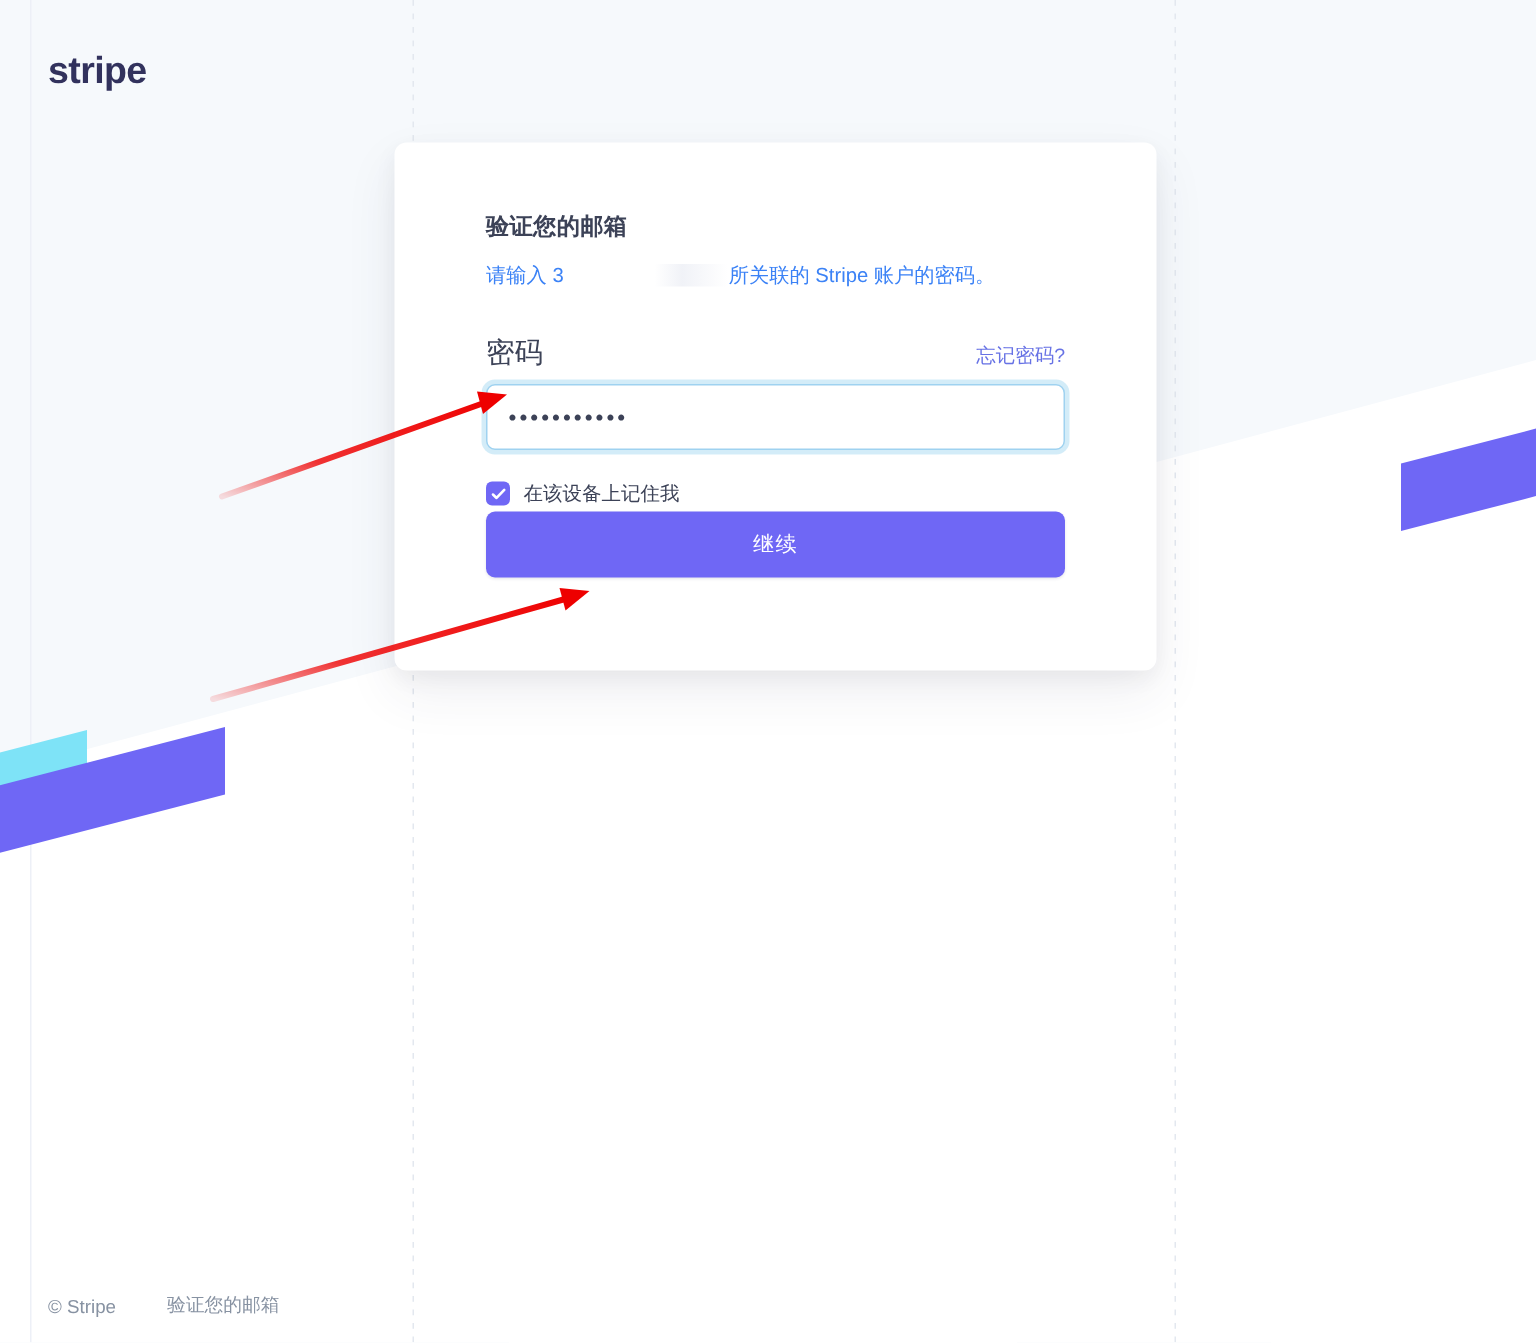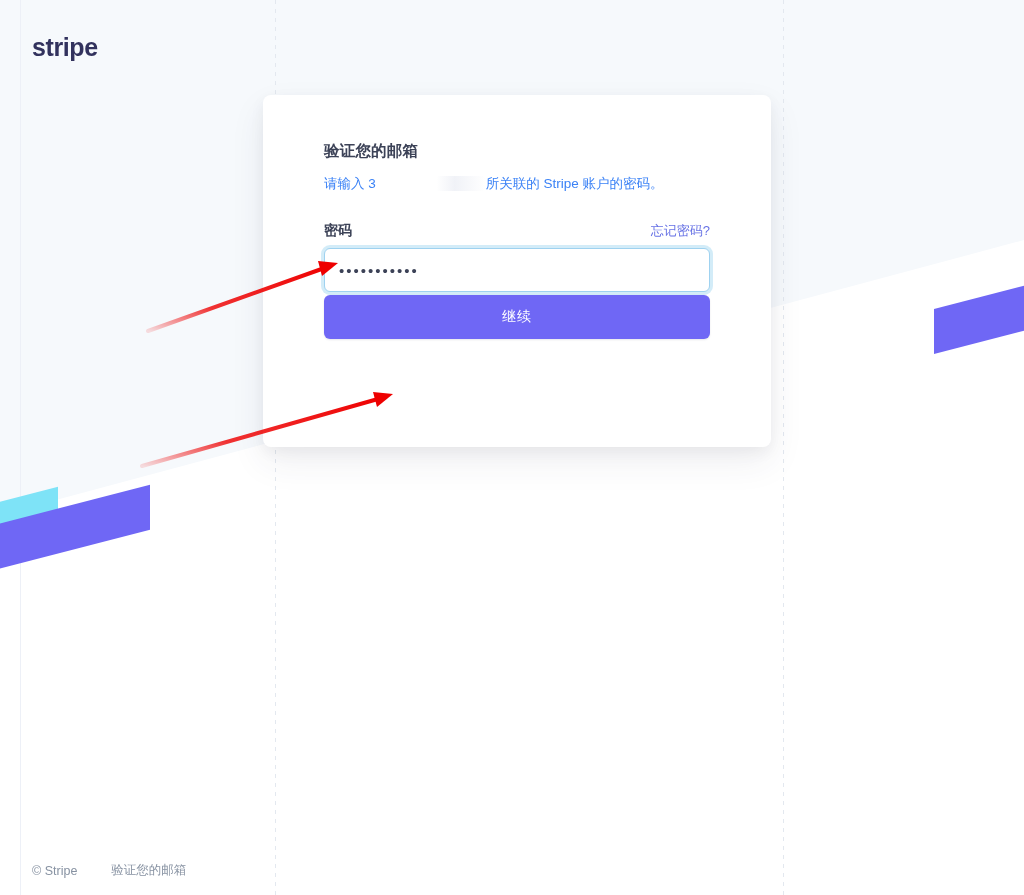--- a/index.html
+++ b/index.html
@@ -136,23 +136,23 @@
 
   
   #password-row {
     display: flex;
     justify-content: space-between;
     align-items: baseline;
     margin-top: 28px;
     margin-bottom: 8px;
   }
   #password-label {
-    font-size: 14px;
+    font-size: 19px;
     color: #3c4257;
-    font-weight: 700;
+    font-weight: 400;
   }
   #forgot-password-link {
     font-size: 13px;
     color: #6772e5;
     text-decoration: none;
     cursor: pointer;
   }
 
   #password-field-wrap {
     position: relative;
@@ -267,20 +267,28 @@
 
     <div id="password-row">
       <label id="password-label" for="password-input">密码</label>
       <a id="forgot-password-link" href="#">忘记密码?</a>
     </div>
 
     <div id="password-field-wrap">
       <input id="password-input" type="text" autocomplete="off" value="•••••••••••" style="">
     </div>
 
+    <div id="remember-row">
+      <span id="remember-checkbox">
+        <svg width="11" height="11" viewBox="0 0 12 12" aria-hidden="true">
+          <path d="M1.8 6.2 L4.4 8.7 L10 2.8" fill="none" stroke="#ffffff" stroke-width="1.9" stroke-linecap="round" stroke-linejoin="round"></path>
+        </svg>
+      </span>
+      <span id="remember-label">在该设备上记住我</span>
+    </div>
 
     <button id="continue-button" type="button">继续</button>
   </div>
 </div>
 
 <div id="footer">
   <span>© Stripe</span>
   <a id="footer-privacy" href="#">验证您的邮箱</a>
 </div>
 

